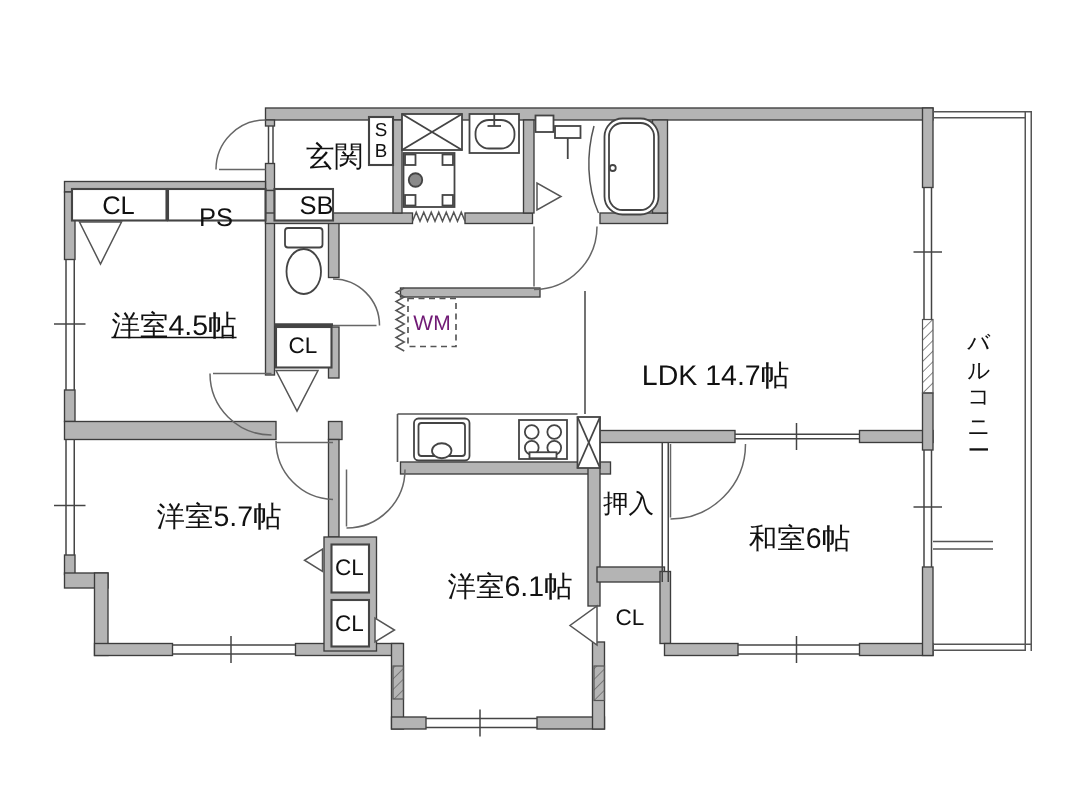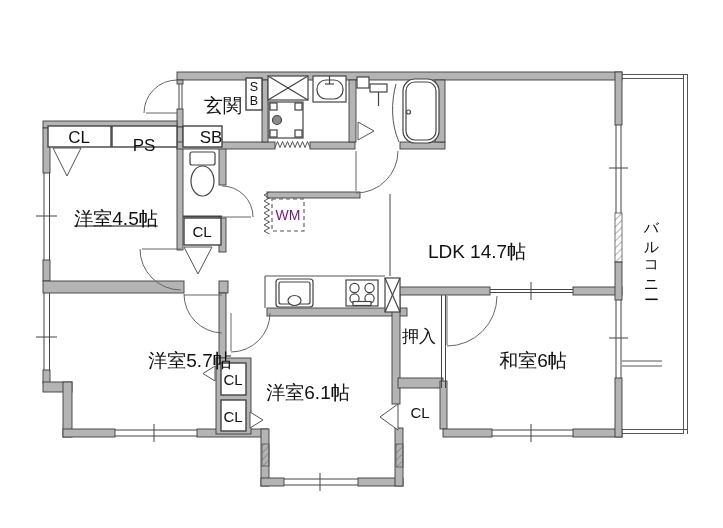--- a/index.html
+++ b/index.html
@@ -266,20 +266,20 @@
   <span class="lbl sbv" style="left:254px;top:94px;">S
 B</span>
   <span class="lbl store" style="left:79px;top:137px;">CL</span>
   <span class="lbl store" style="left:144px;top:145px;">PS</span>
   <span class="lbl store" style="left:211px;top:137px;">SB</span>
   <span class="lbl room" style="left:116px;top:218px;text-decoration:underline;">洋室4.5帖</span>
   <span class="lbl small" style="left:202px;top:231px;">CL</span>
   <span class="lbl wm" style="left:288px;top:215px;">WM</span>
   <span class="lbl room" style="left:477px;top:206px;margin-top:45px;">LDK 14.7帖</span>
   <span class="lbl vert" style="left:652px;top:253px;">バルコニー</span>
-  <span class="lbl room" style="left:146px;top:360px;margin-left:44px;">洋室5.7帖</span>
+  <span class="lbl room" style="left:146px;top:345px;">洋室5.7帖</span>
   <span class="lbl small" style="left:233px;top:379px;">CL</span>
   <span class="lbl small" style="left:233px;top:416px;">CL</span>
-  <span class="lbl room" style="left:308px;top:392px;">洋室6.1帖</span>
+  <span class="lbl room" style="left:340px;top:392px;">洋室6.1帖</span>
   <span class="lbl store" style="left:419px;top:336px;text-align:right;">押入</span>
   <span class="lbl room" style="left:533px;top:360px;">和室6帖</span>
   <span class="lbl small" style="left:420px;top:412px;">CL</span>
 </div>
 
 </body></html>

